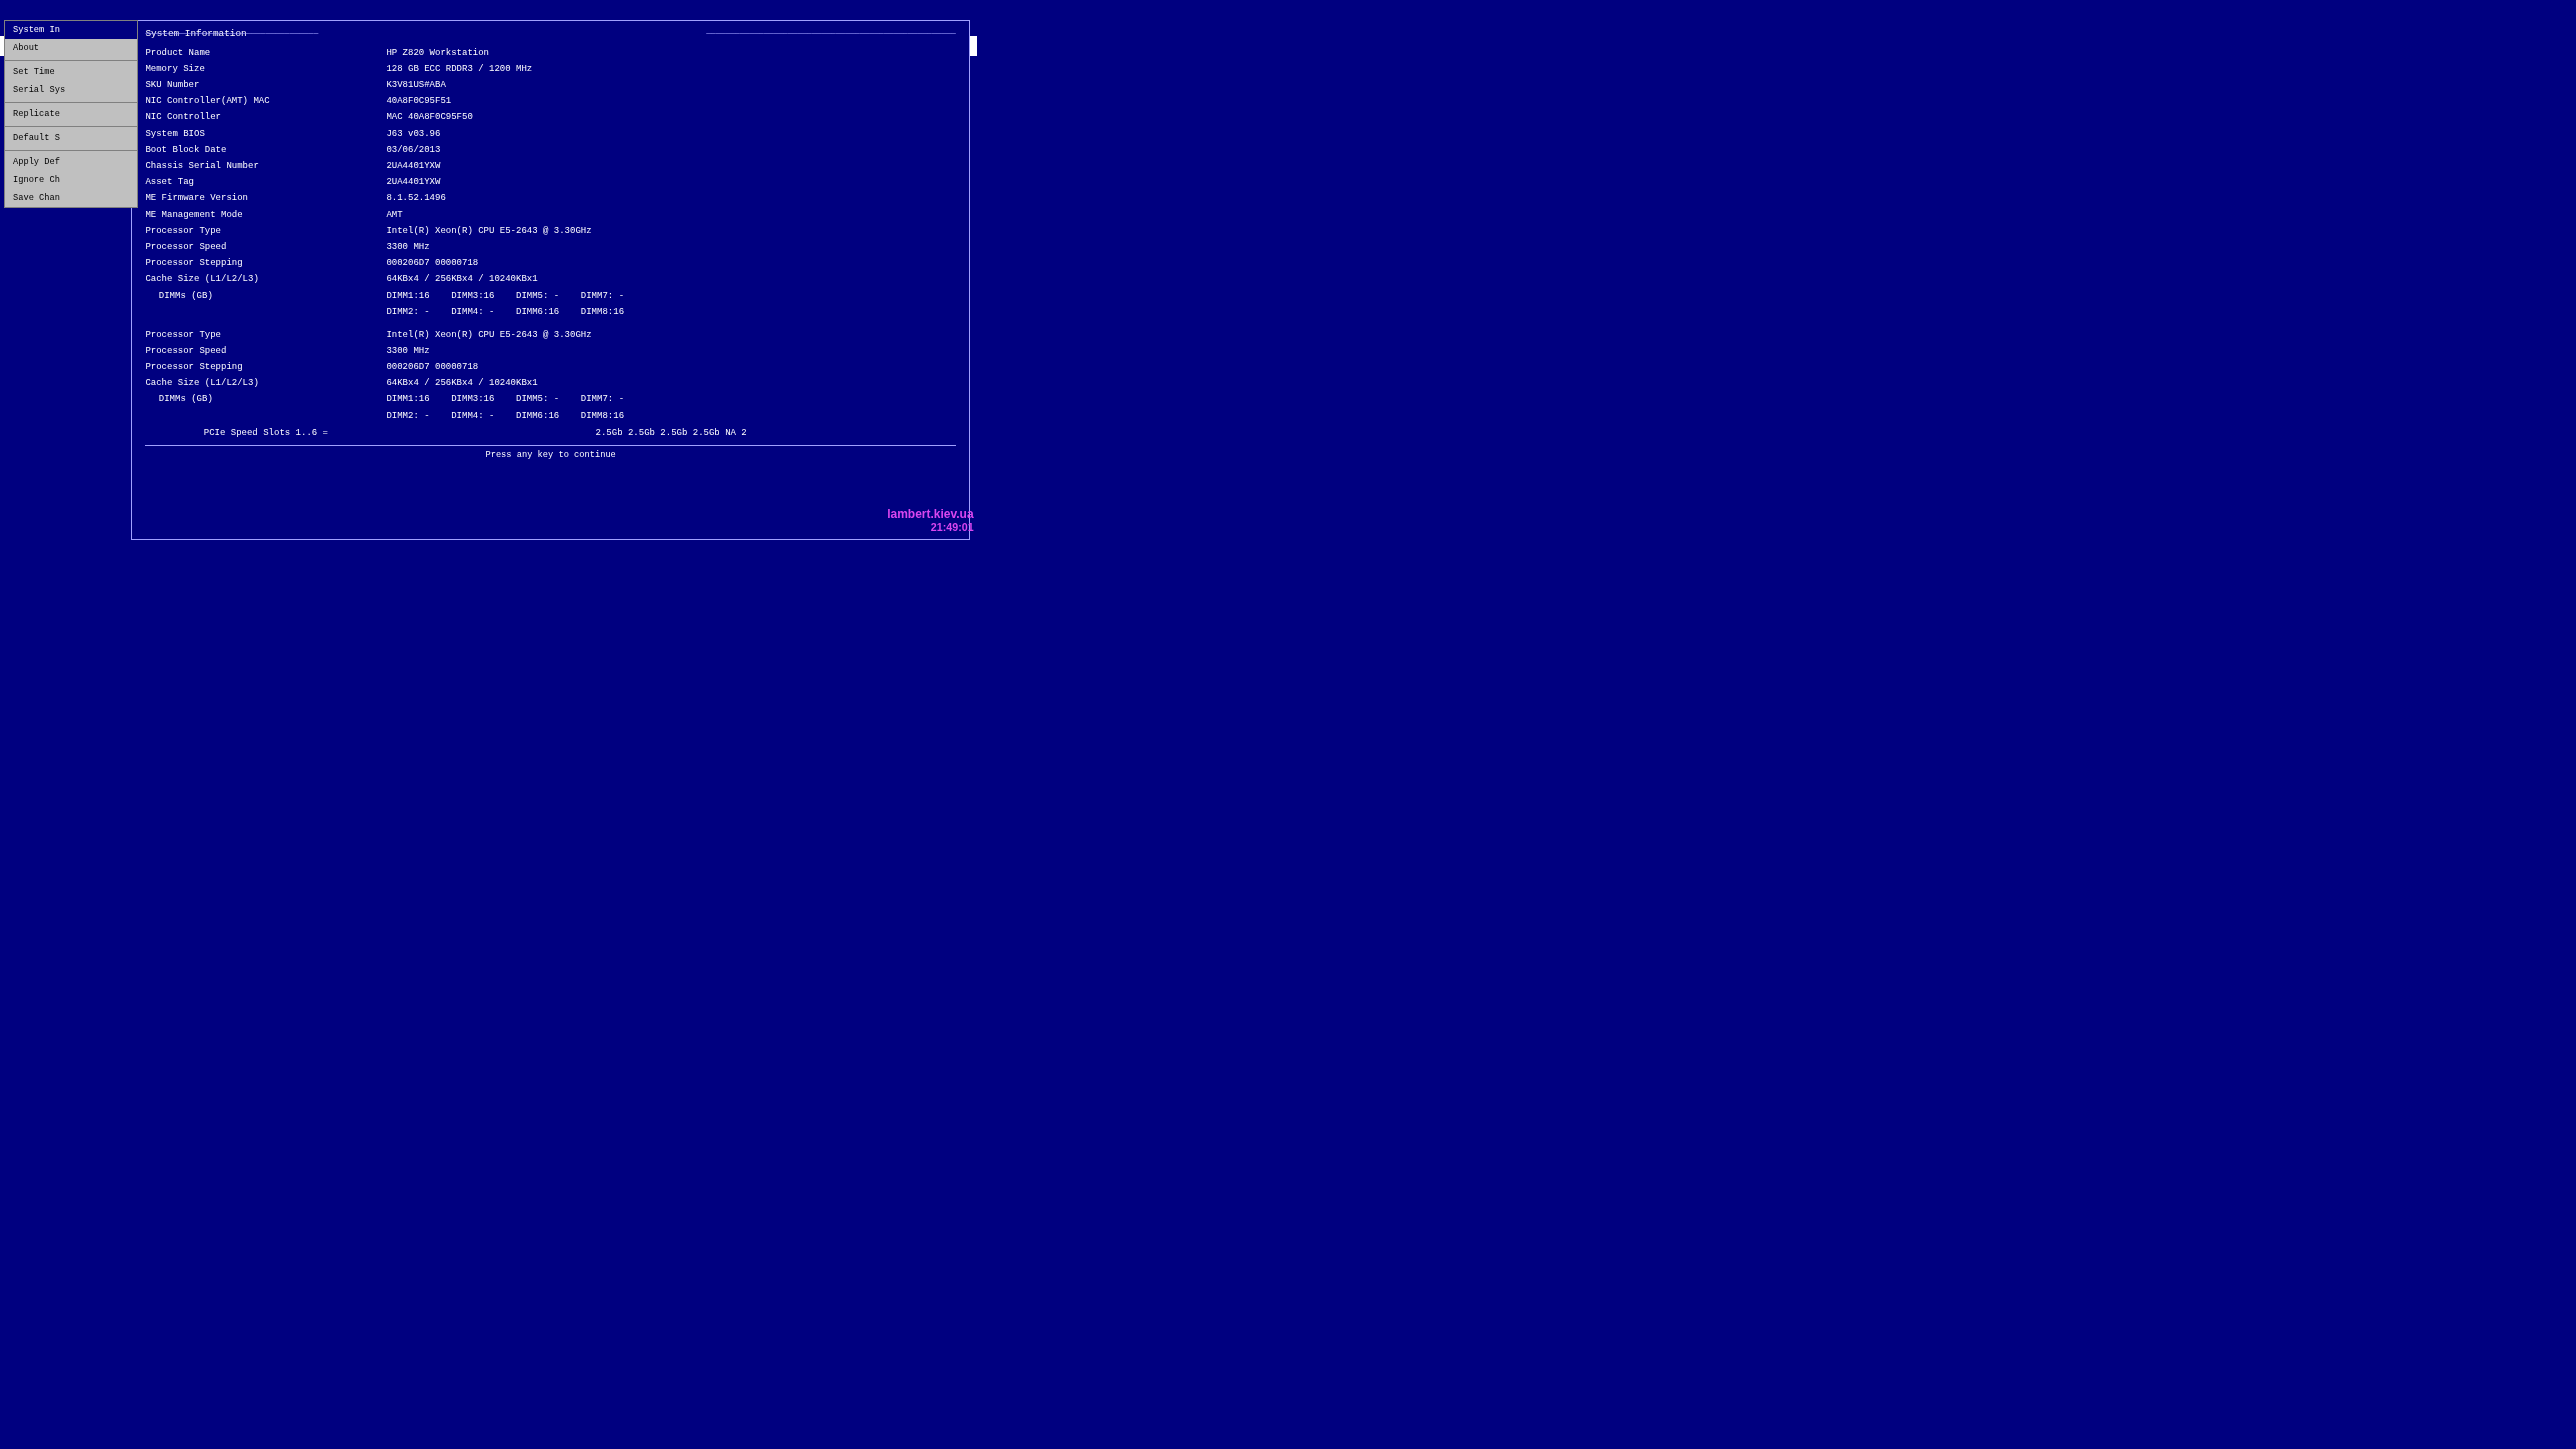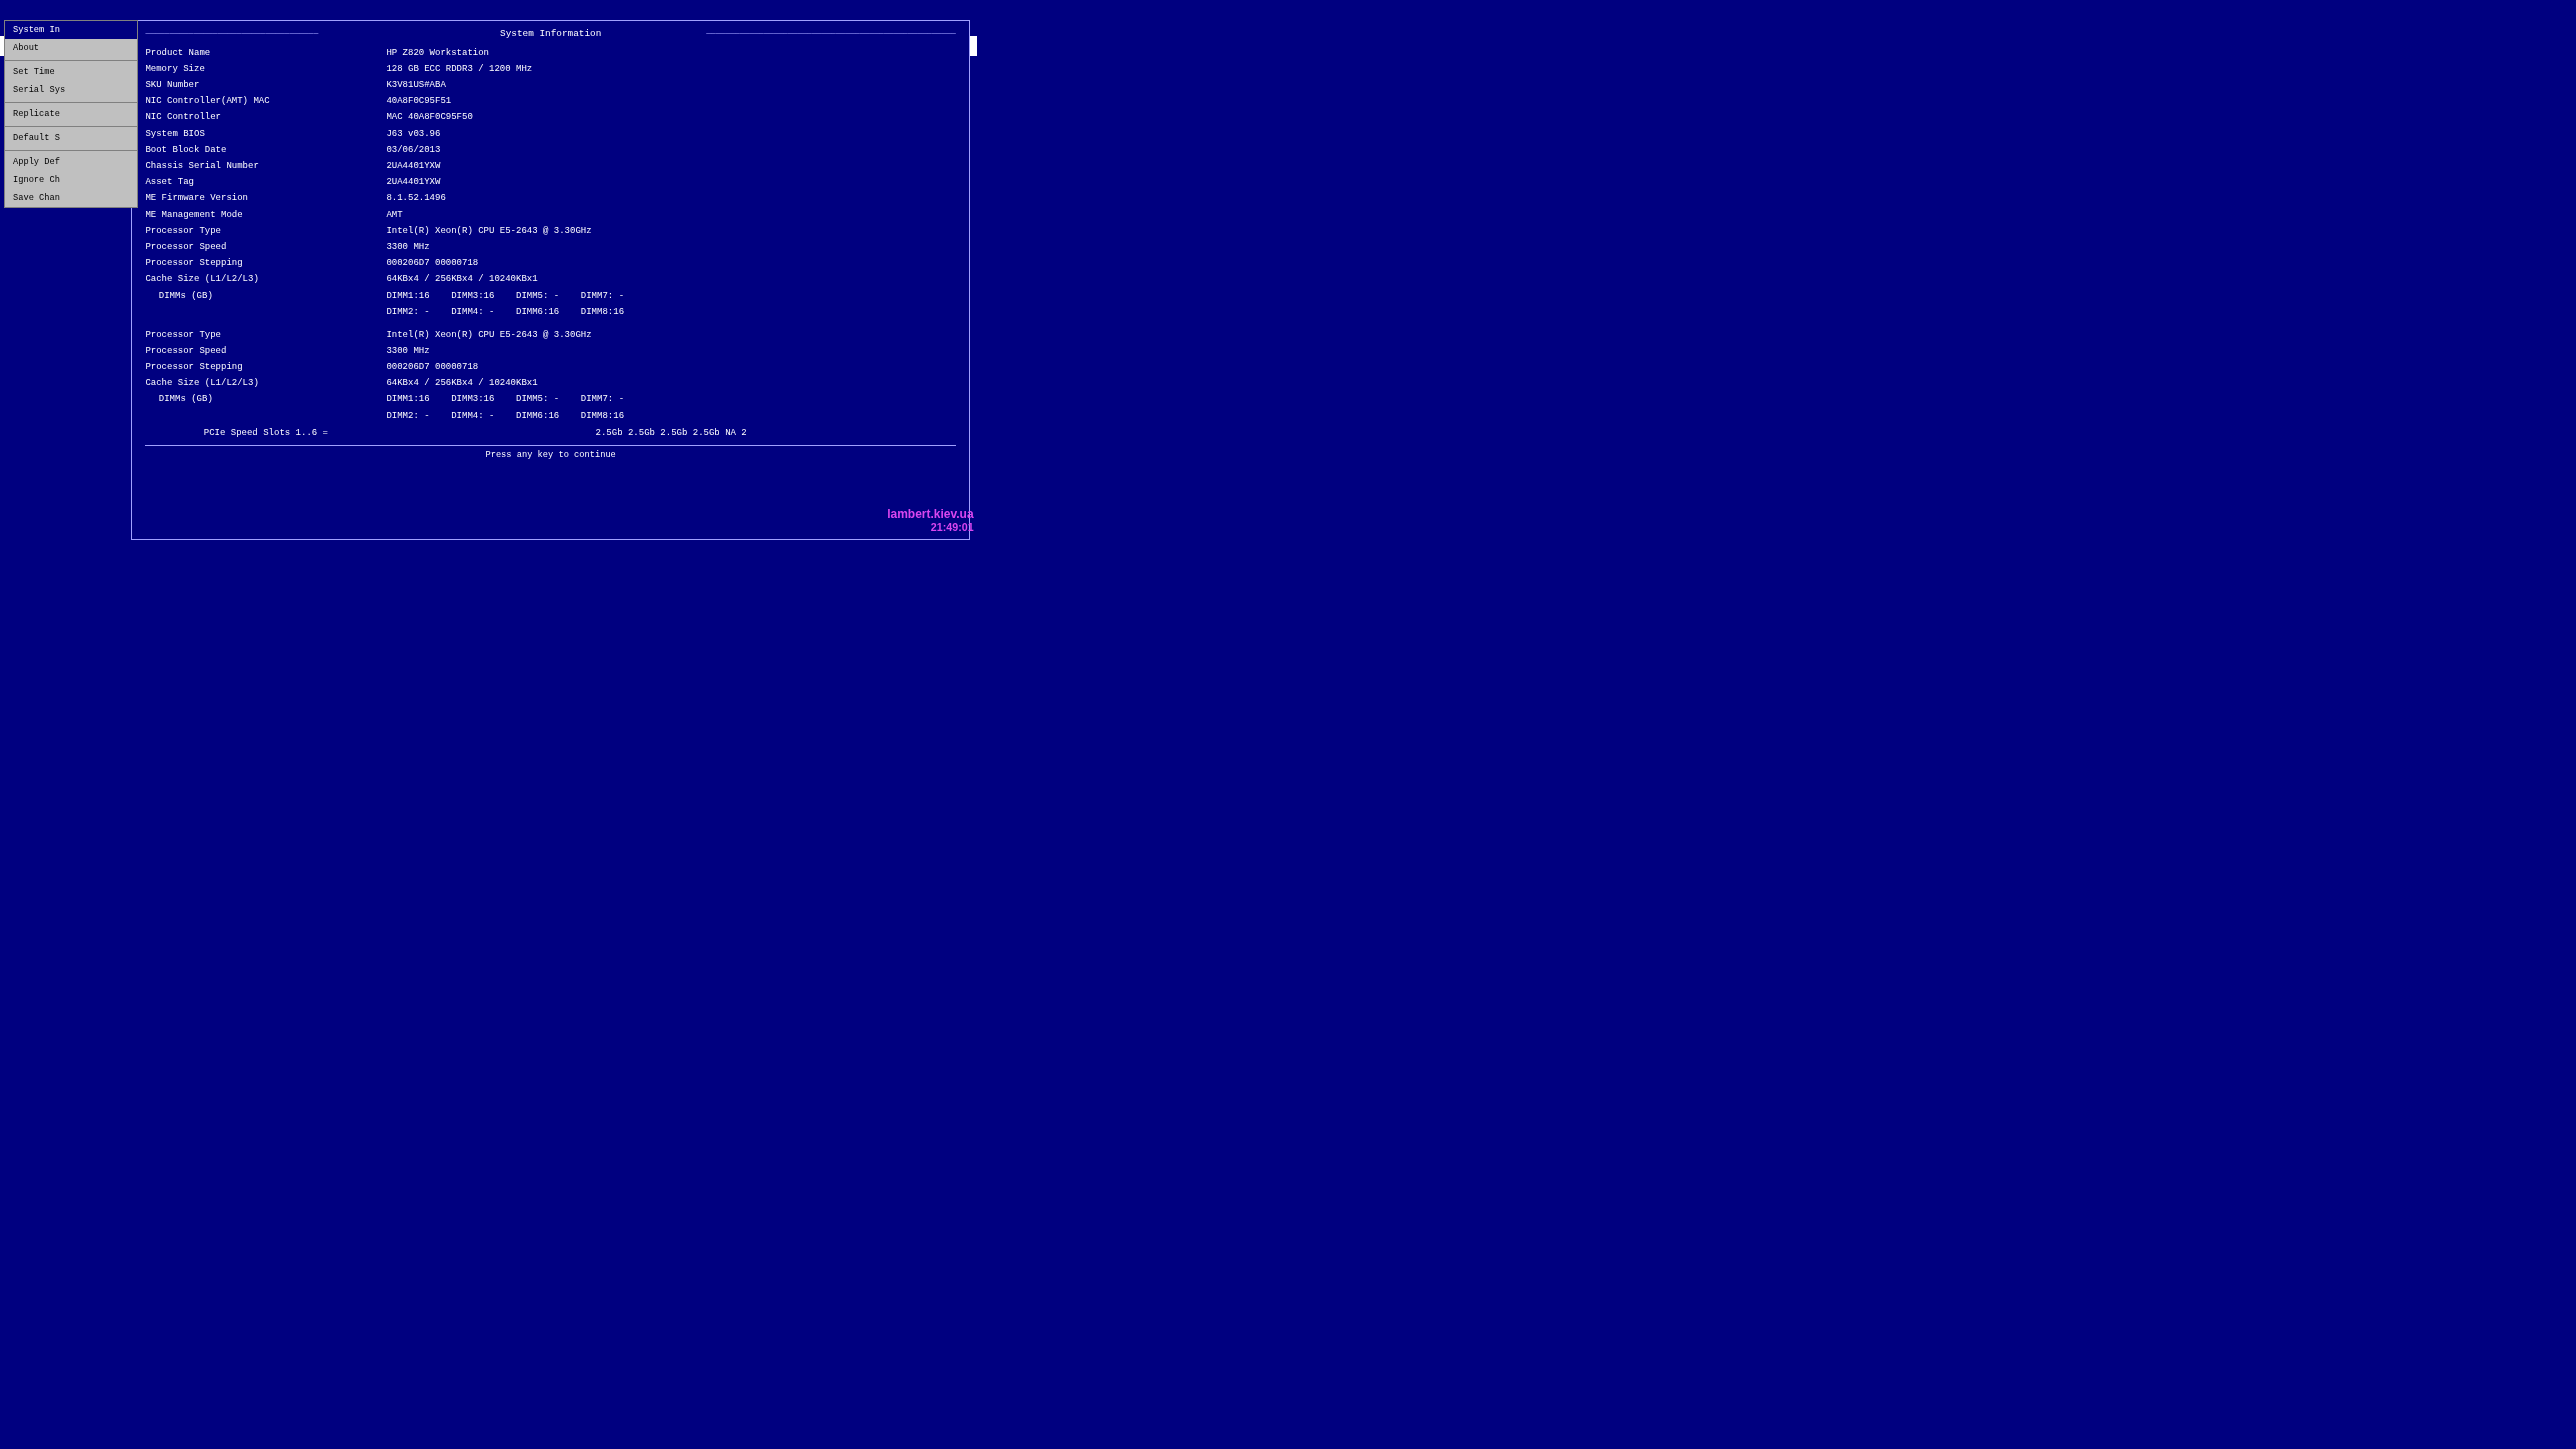--- a/index.html
+++ b/index.html
@@ -74,21 +74,20 @@
       background: #000080;
       border: 1.3px solid #a0a0ff;
       color: #fff;
       font-family: 'Courier New', Courier, monospace;
       font-size: 9px;
       padding: 6.7px 13.4px;
       overflow: hidden;
     }
 
     .panel-title {
-      text-align: center;
       font-size: 9.4px;
       margin-bottom: 8px;
       position: relative;
     }
     .panel-title::before {
       content: '────────────────────────────────────';
       position: absolute;
       left: 0;
       top: 50%;
       transform: translateY(-50%);

